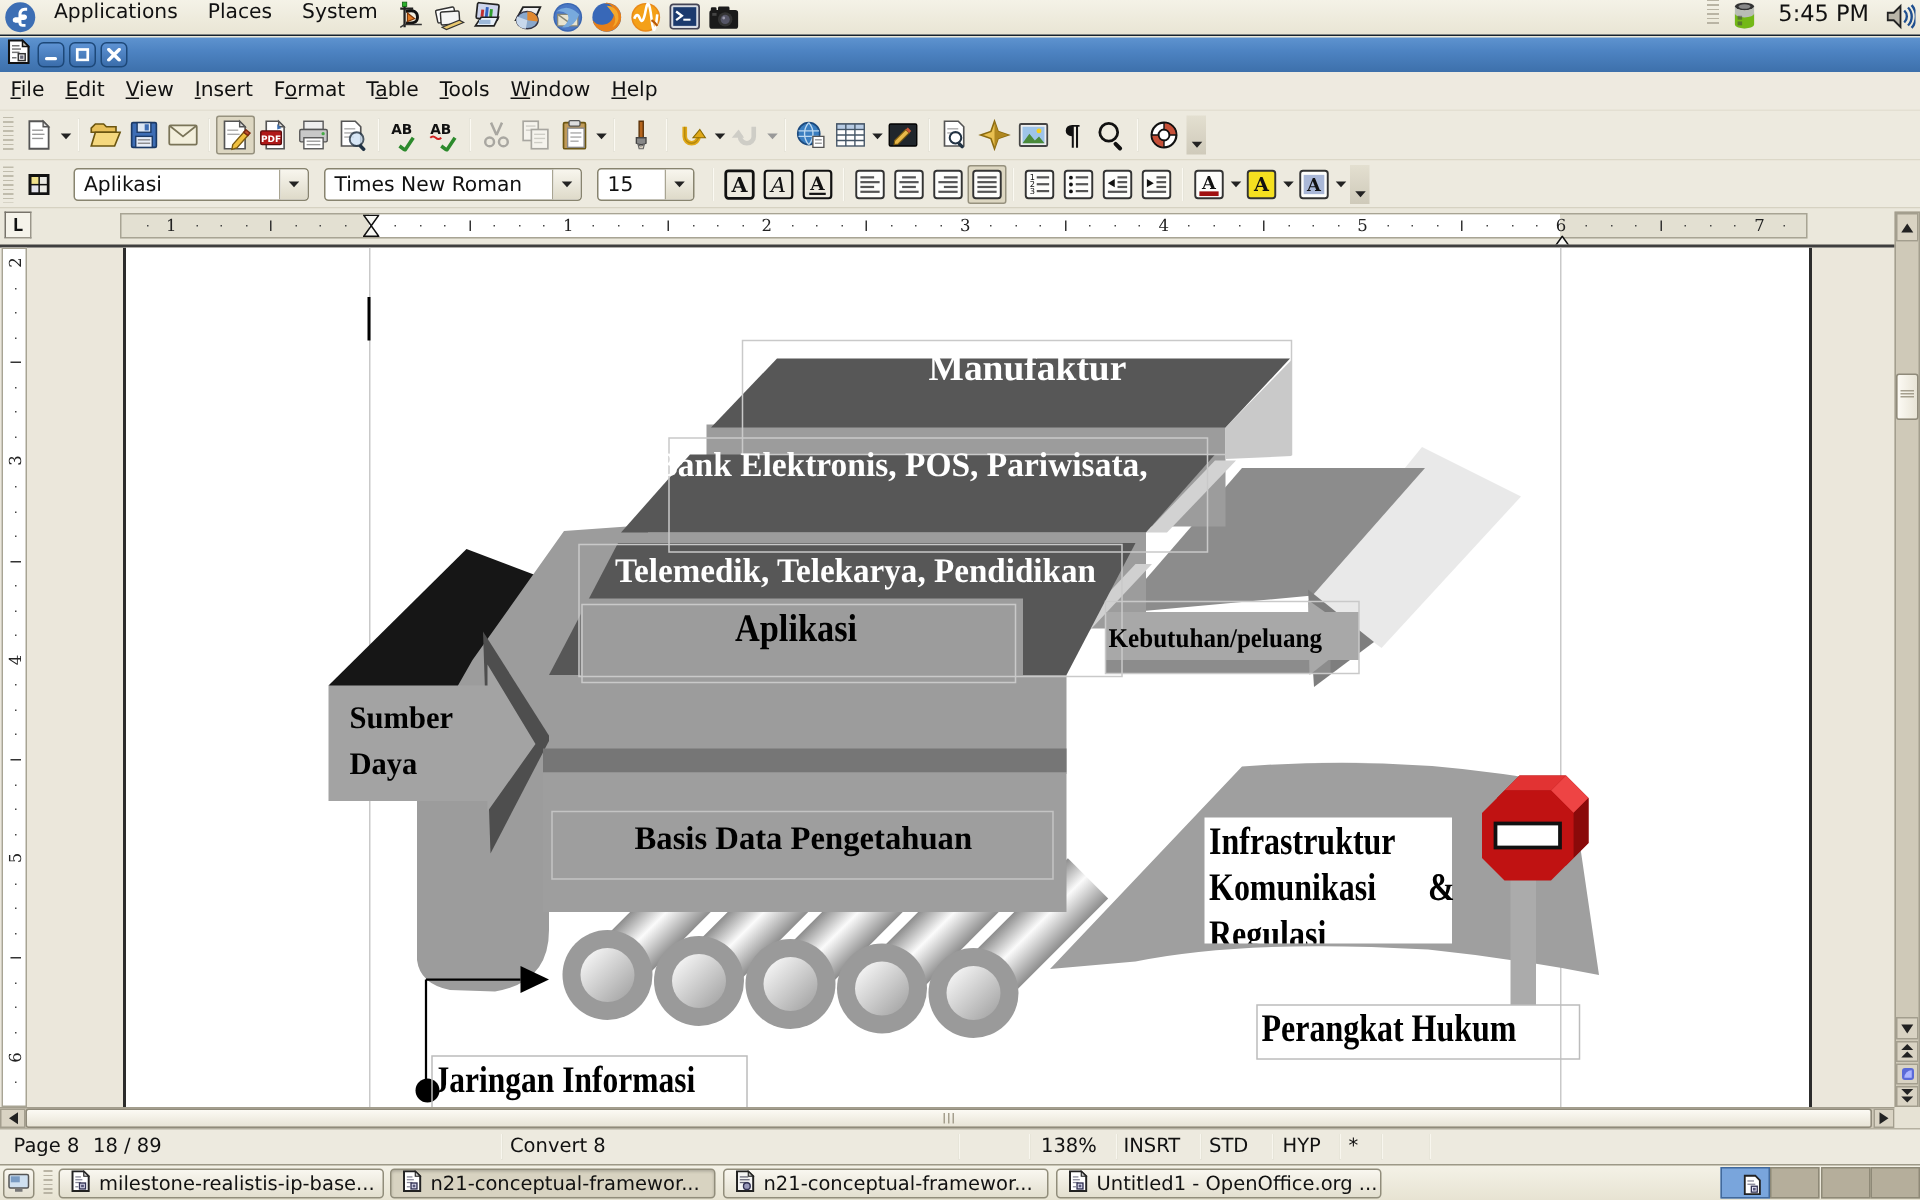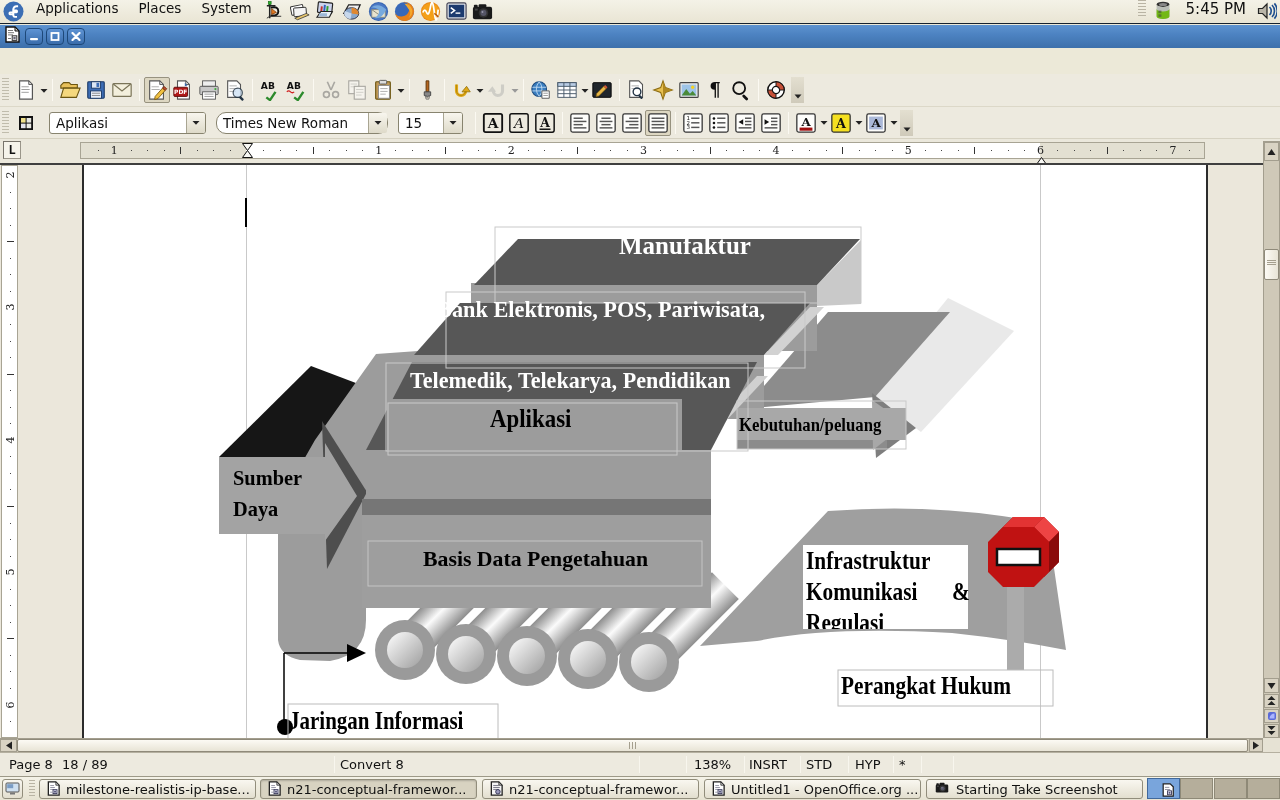--- a/index.html
+++ b/index.html
@@ -265,20 +265,31 @@
           <rect x="1.5" y="1" width="7" height="7" fill="none" stroke="#fff" stroke-width="1.8"></rect>
         </svg>
     </span>
     <span class="winbtn">
       <svg width="10" height="9" viewBox="0 0 10 9">
           <path d="M1.5 1 L8.5 8 M8.5 1 L1.5 8" stroke="#fff" stroke-width="2.2" stroke-linecap="round"></path>
         </svg>
     </span>
   </div>
 
+  <div id="menubar">
+      <span class="menu-item"><u>F</u>ile</span>
+      <span class="menu-item"><u>E</u>dit</span>
+      <span class="menu-item"><u>V</u>iew</span>
+      <span class="menu-item"><u>I</u>nsert</span>
+      <span class="menu-item">F<u>o</u>rmat</span>
+      <span class="menu-item">T<u>a</u>ble</span>
+      <span class="menu-item"><u>T</u>ools</span>
+      <span class="menu-item"><u>W</u>indow</span>
+      <span class="menu-item"><u>H</u>elp</span>
+    </div>
 
   <div id="toolbar-std">
     <span class="tb-grip"></span>
   <span class="tb-btn">
         <svg width="22" height="22" viewBox="0 0 24 24">
           <path d="M5 2 h10 l4 4 v16 h-14 z" fill="#fff" stroke="#555" stroke-width="1.3"></path>
           <path d="M15 2 l4 4 h-4 z" fill="#ddd" stroke="#555"></path>
           <rect x="7" y="8" width="8" height="1" fill="#999"></rect>
           <rect x="7" y="11" width="9" height="1" fill="#999"></rect>
           <rect x="7" y="14" width="8" height="1" fill="#999"></rect>
@@ -523,21 +534,21 @@
         </svg>
       </span>
       <span class="combo" style="width: 157px; margin-left: 10px;">
         <span class="val">Aplikasi</span>
         <span class="dd">
           <svg width="8" height="7" viewBox="0 0 8 7">
             <polygon points="0.5,2 7.5,2 4,5.8" fill="#222"></polygon>
           </svg>
         </span>
       </span>
-      <span class="combo" style="width: 172px; margin-left: 10px; border-radius: 10px;">
+      <span class="combo" style="width: 172px; margin-left: 10px;">
         <span class="val">Times New Roman</span>
         <span class="dd">
           <svg width="8" height="7" viewBox="0 0 8 7">
             <polygon points="0.5,2 7.5,2 4,5.8" fill="#222"></polygon>
           </svg>
         </span>
       </span>
       <span class="combo" style="width: 65px; margin-left: 10px;">
         <span class="val">15</span>
         <span class="dd">
@@ -1085,32 +1096,20 @@
             <path d="M10.5 1.5 l3.5 3.5 h-3.5z" fill="#ccc" stroke="#222" stroke-width=".8"></path>
             <rect x="4.5" y="5" width="4" height=".9" fill="#889"></rect>
             <rect x="4.5" y="7" width="5" height=".9" fill="#889"></rect>
             <rect x="4.5" y="9" width="4" height=".9" fill="#889"></rect>
             <rect x="7.5" y="9.8" width="4.2" height="4.2" fill="#eef" stroke="#335"></rect>
             <rect x="8.6" y="10.9" width="2" height="2" fill="#557"></rect>
             <rect x="4.5" y="12" width="2.2" height=".9" fill="#889"></rect>
           </svg></span>
         <span>Untitled1 - OpenOffice.org ...</span>
       </div>
-      <div class="task-btn" style="left: 926px; width: 217px;">
-        <span><svg width="18" height="15" viewBox="0 0 24 24">
-            <rect x="2" y="7" width="20" height="13" rx="2" fill="#1a1a1a"></rect>
-            <rect x="8" y="4.5" width="8" height="4" rx="1" fill="#1a1a1a"></rect>
-            <rect x="3" y="5" width="4" height="3" rx="1" fill="#1a1a1a"></rect>
-            <circle cx="13" cy="13.5" r="5" fill="#333"></circle>
-            <circle cx="13" cy="13.5" r="3.2" fill="#556"></circle>
-            <circle cx="12" cy="12.5" r="1" fill="#99a"></circle>
-            <rect x="4" y="9" width="3" height="2" fill="#444"></rect>
-          </svg></span>
-        <span>Starting Take Screenshot</span>
-      </div>
       <div class="ws-cell active" style="left: 1147px;"><svg width="14" height="17" viewBox="0 0 16 16" style="margin:2px 0 0 9px">
           <path d="M2.5 1.5 h8 l3.5 3.5 v10.5 h-11.5z" fill="#fff" stroke="#222" stroke-width="1.4"></path>
           <rect x="4.5" y="5" width="5" height="1" fill="#889"></rect>
           <rect x="4.5" y="7.5" width="6" height="1" fill="#889"></rect>
           <rect x="7.5" y="9.5" width="4.5" height="4.5" fill="#eef" stroke="#335"></rect>
           <rect x="8.7" y="10.7" width="2.1" height="2.1" fill="#557"></rect>
         </svg></div>
       <div class="ws-cell" style="left: 1180.3px;"></div>
       <div class="ws-cell" style="left: 1213.6px;"></div>
       <div class="ws-cell" style="left: 1246.9px;"></div>

